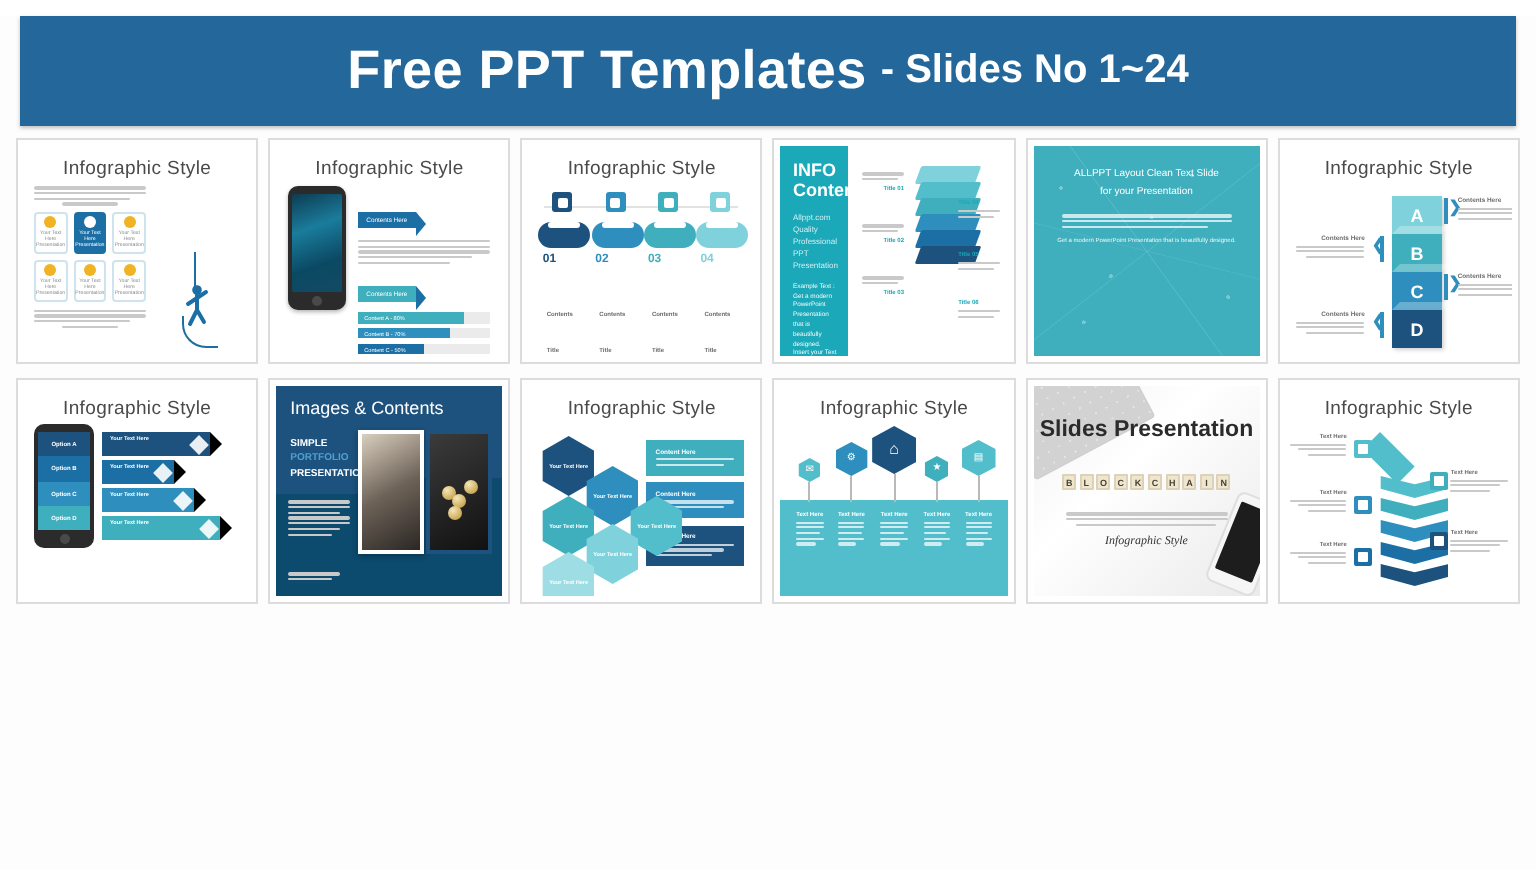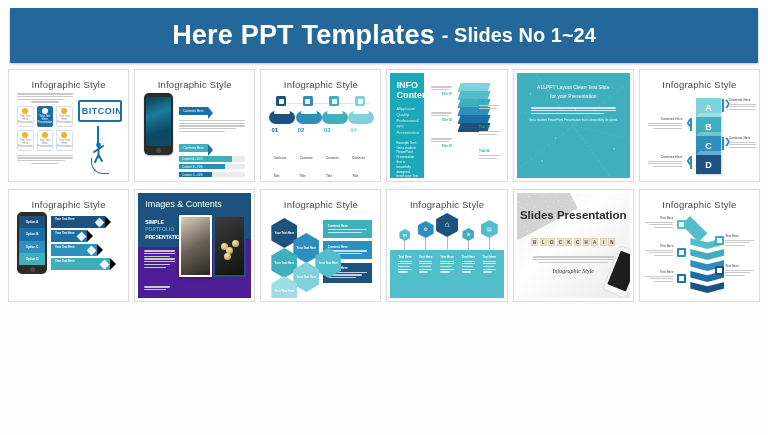--- a/index.html
+++ b/index.html
@@ -151,21 +151,21 @@
   .s7-rows { flex: 1; padding-top: 4px; }
   .s7-rowb { height: 12px; position: relative; }
   .s7-rowb:after { content: ""; position: absolute; right: -6px; top: 0; border-top: 6px solid transparent;
                    border-bottom: 6px solid transparent; border-left: 6px solid; }
   .s7-rt { font-size: 2.6px; color: #fff; padding: 2px 4px; line-height: 1.4; }
   .s7-rh { font-size: 2.8px; font-weight: bold; }
   .s7-dia { position: absolute; width: 7px; height: 7px; background: rgba(255,255,255,.9);
             transform: rotate(45deg); top: 2.5px; }
 
   
-  .s8 { height: 100%; position: relative; background: #4c1d95; }
+  .s8 { height: 100%; position: relative; background: #0c4a6e; }
   .s8-top { height: 46px; background: #1C527D; position: relative; }
   .s8-top:after { content:""; position: absolute; bottom: -8px; left: 0; width: 55%; height: 8px; background: #1C527D; }
   .s8-h { color: #fff; font-size: 9px; padding: 6px 0 0 7px; }
   .s8-k { position: absolute; left: 7px; top: 26px; font-size: 5px; font-weight: bold; color: #fff; line-height: 1.45; }
   .s8-k .dim { color: #4E9FD0; }
   .s8-img1 { position: absolute; left: 36%; top: 22px; width: 29%; height: 62px; border: 2px solid #fff;
              background: linear-gradient(150deg,#d9cfbe,#6d6257 50%,#2a2724); box-shadow: 0 1px 3px rgba(0,0,0,.3); }
   .s8-img2 { position: absolute; left: 66%; top: 22px; width: 29%; height: 62px; border: 2px solid #1C527D;
              background: linear-gradient(150deg,#3b3b3b,#111); }
   .s8-coin { position: absolute; width: 7px; height: 7px; border-radius: 50%;
@@ -227,21 +227,21 @@
   .s12-ic { position: absolute; width: 9px; height: 9px; border-radius: 1px;
             display: flex; align-items: center; justify-content: center; }
   .s12-ic i { width: 4.5px; height: 4.5px; background: #fff; border-radius: .5px; display: block; }
 </style>
 </head>
 <body>
 
 <div class="page">
 
   <div class="banner">
-    <span class="banner-title">Here PPT Templates</span>
+    <span class="banner-title">Free PPT Templates</span>
     <span class="banner-sub">- Slides No 1~24</span>
   </div>
 
   <div class="grid">
 
     <div class="slide">
       <div class="slide-inner">
         <div class="ttl">Infographic Style</div>
         <div class="s1-wrap">
           <div class="s1-left">
@@ -276,21 +276,20 @@
               </div>
             </div>
             <div style="margin-top:4px;">
               <div class="ln l1"></div>
                 <div class="ln l1"></div>
                 <div class="ln l2"></div>
                 <div class="ln l4" style="margin:1.4px auto;"></div>
             </div>
           </div>
           <div class="s1-right">
-            <div class="btc-box">BITCOIN</div>
             <div class="btc-rope"></div>
             <svg class="btc-man" viewBox="0 0 13 22">
               <circle cx="6.5" cy="3" r="2.4" fill="#1C6FA5"></circle>
               <path d="M6.5 5.5 L6.5 13 M6.5 7 L2 10 M6.5 7 L11 4 M6.5 13 L3 20 M6.5 13 L10 19" stroke="#1C6FA5" stroke-width="2" fill="none" stroke-linecap="round"></path>
             </svg>
             <div class="btc-tail"></div>
           </div>
         </div>
       </div>
     </div>

